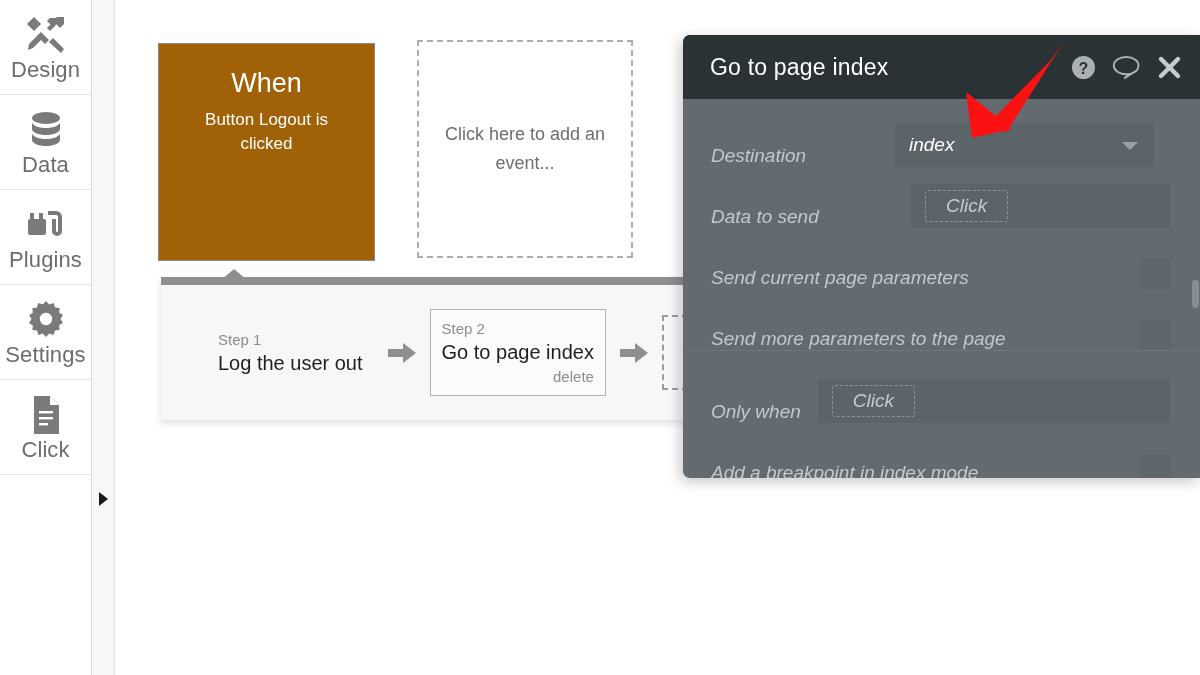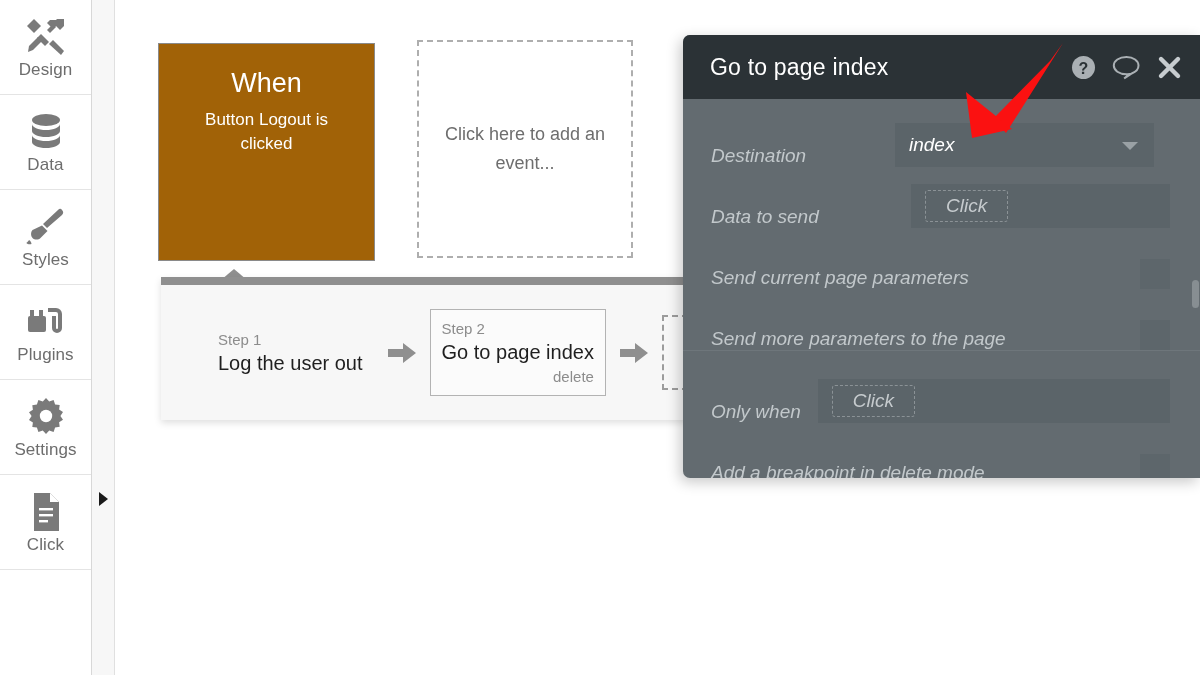--- a/index.html
+++ b/index.html
@@ -28,21 +28,21 @@
     border-bottom: 1px solid #e4e4e4;
     color: #6d6d6d;
     cursor: pointer;
     background: #fff;
   }
   .side-item .si-ico {
     height: 42px; display: flex; align-items: center; justify-content: center;
     margin-bottom: 3px;
   }
   .side-item .si-label {
-    font-size: 17px; letter-spacing: .1px; line-height: 1;
+    font-size: 22px; letter-spacing: .1px; line-height: 1;
   }
   .side-item.active { color: #2020d8; }
   .side-item.active::before {
     content: ""; position: absolute; left: 0; top: 0; bottom: 0;
     width: 5px; background: #2020d8;
   }
   .side-item svg { display: block; }
 
   
   #gutter {
@@ -244,32 +244,20 @@
         <g fill="#7a7a7a">
           <ellipse cx="18" cy="7" rx="14" ry="6"></ellipse>
           <path d="M4 11c0 3.3 6.3 6 14 6s14-2.7 14-6v7c0 3.3-6.3 6-14 6S4 21.3 4 18z"></path>
           <path d="M4 22c0 3.3 6.3 6 14 6s14-2.7 14-6v7c0 3.3-6.3 6-14 6S4 32.3 4 29z"></path>
         </g>
       </svg>
     </span>
     <span class="si-label">Data</span>
   </div>
 
-  <div class="side-item">
-    <span class="si-ico">
-      <svg width="40" height="38" viewBox="0 0 40 38">
-        <g fill="#7a7a7a">
-          <path d="M36 2c1.6 1.6 1.6 3.5 0 5L21 20l-4-4L32 2c1.5-1.6 3-1.5 4 0z"></path>
-          <path d="M16 17.5l5.5 5.5-7 7c-2 2-6 2-8 0s-2-6 0-8z"></path>
-          <path d="M3 32c1.6 1.1 2.3 2.2 2.5 4-2 .6-4 .2-5.2-1.1C1.4 34 2.6 33 3 32z"></path>
-        </g>
-      </svg>
-    </span>
-    <span class="si-label">Styles</span>
-  </div>
 
   <div class="side-item">
     <span class="si-ico">
       <svg width="40" height="36" viewBox="0 0 40 36">
         <g fill="#7a7a7a">
           <rect x="2" y="12" width="18" height="16" rx="2"></rect>
           <rect x="4" y="6" width="4" height="7"></rect>
           <rect x="13" y="6" width="4" height="7"></rect>
           <path d="M22 4h8a6 6 0 0 1 6 6v14a5 5 0 0 1-10 0V12h4v12a1 1 0 0 0 2 0V10a2 2 0 0 0-2-2h-8z"></path>
         </g>
@@ -413,21 +401,21 @@
     <div class="divider"></div>
 
     <div class="row" style="height:72px;">
       <span class="lbl">Only when</span>
       <div class="field" style="flex:1; margin-left:17px; justify-content:flex-start;">
         <span class="click-chip">Click</span>
       </div>
     </div>
 
     <div class="row">
-      <span class="lbl">Add a breakpoint in delete mode</span>
+      <span class="lbl">Add a breakpoint in index mode</span>
       <span class="checkbox"></span>
     </div>
   </div>
 
   <div id="dlg-scroll"></div>
 </div>
 
 <svg id="red-arrow" viewBox="0 0 1200 675">
   <g fill="#fb1111">
     <path d="M1063 43 L1050 61 L993 119 L1006 133 Z"></path>

